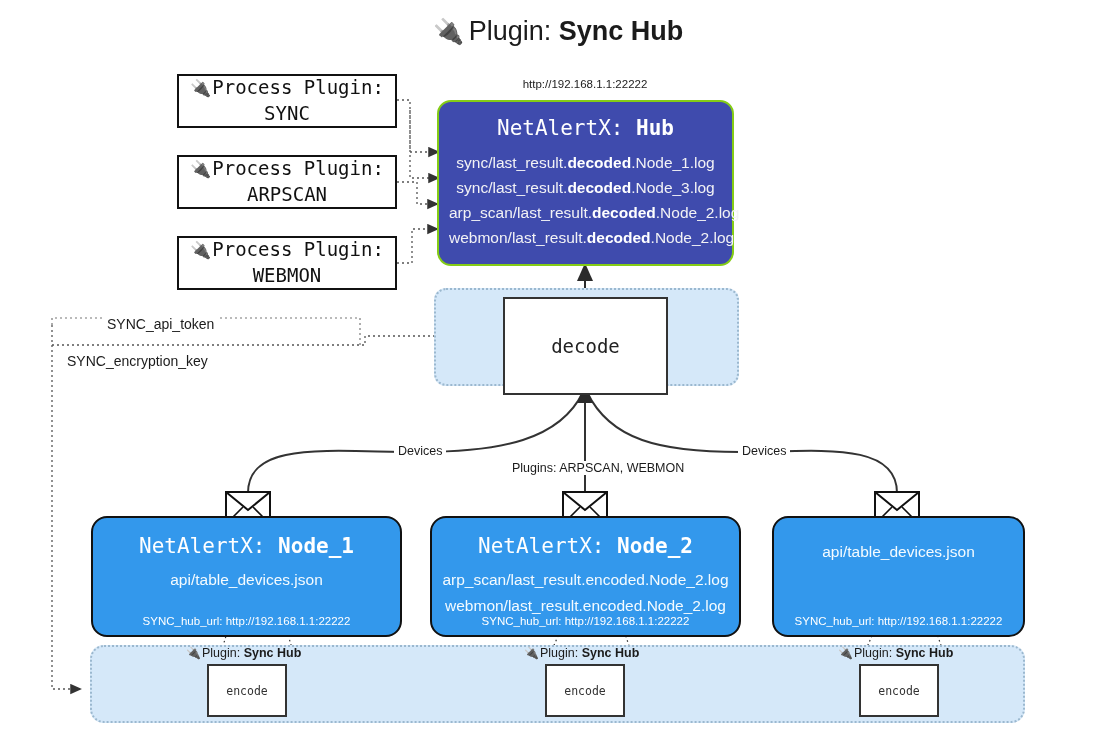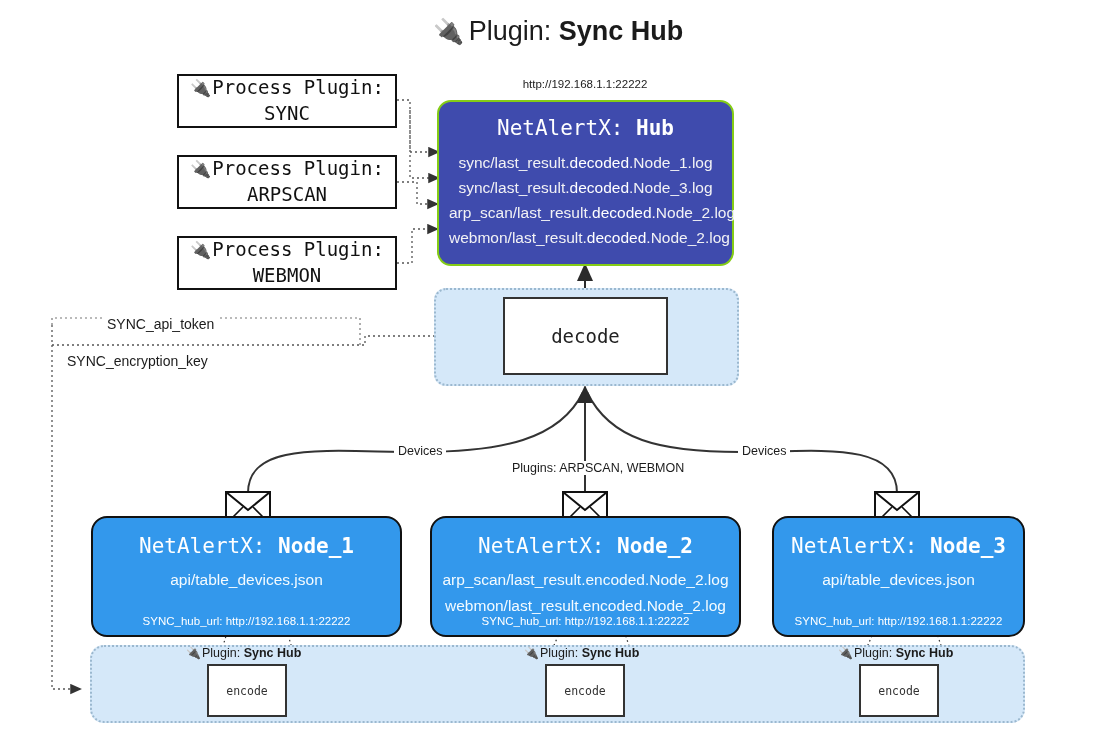--- a/index.html
+++ b/index.html
@@ -32,21 +32,21 @@
     padding:8px 10px 10px 10px;color:#ffffff;
   }
   #hub .hubtitle{
     font-family:"DejaVu Sans Mono","Liberation Mono",monospace;
     font-size:21px;text-align:center;margin:6px 0 10px 0;white-space:nowrap;
   }
   #hub .hubtitle .strong{font-weight:bold;}
   #hub .logline{
     font-size:15.5px;line-height:1.62;white-space:nowrap;text-align:center;color:#f2f2f5;
   }
-  #hub .logline b{font-weight:normal;color:#ffffff;}
+  #hub .logline b{font-weight:bold;color:#ffffff;}
   #huburl{position:absolute;font-size:11.5px;color:#222;white-space:nowrap;text-align:center;}
 
   
   .lightbox{background:#d5e8f9;border:2px dotted #9bb8cf;border-radius:12px;}
   #decodebox{
     background:#fff;border:2px solid #333;
     display:flex;align-items:center;justify-content:center;
     font-family:"DejaVu Sans Mono","Liberation Mono",monospace;font-size:19px;color:#222;
   }
 
@@ -171,21 +171,21 @@
 
   <div class="node" id="hub" style="left:437px;top:100px;width:297px;height:166px;">
     <div class="hubtitle"><span>NetAlertX: </span><span class="strong">Hub</span></div>
     <div class="logline"><span>sync/last_result.</span><b>decoded</b><span>.Node_1.log</span></div>
     <div class="logline"><span>sync/last_result.</span><b>decoded</b><span>.Node_3.log</span></div>
     <div class="logline"><span>arp_scan/last_result.</span><b>decoded</b><span>.Node_2.log</span></div>
     <div class="logline"><span>webmon/last_result.</span><b>decoded</b><span>.Node_2.log</span></div>
   </div>
 
   <div class="node lightbox" style="left:434px;top:288px;width:305px;height:98px;"></div>
-  <div class="node" id="decodebox" style="left:503px;top:297px;width:165px;height:78px;">
+  <div class="node" id="decodebox" style="left:503px;top:297px;width:165px;height:98px;">
     <span>decode</span>
   </div>
 
   <div class="keylabel" style="left:102px;top:316px;">SYNC_api_token</div>
   <div class="keylabel" style="left:62px;top:353px;">SYNC_encryption_key</div>
 
   <div class="edgelabel" style="left:394px;top:444px;">Devices</div>
   <div class="edgelabel" style="left:508px;top:461px;">Plugins: ARPSCAN, WEBMON</div>
   <div class="edgelabel" style="left:738px;top:444px;">Devices</div>
 
@@ -196,21 +196,20 @@
   </div>
 
   <div class="node nodecard" style="left:430px;top:516px;width:311px;height:121px;position:absolute;">
     <div class="ntitle"><span>NetAlertX: </span><span class="strong">Node_2</span></div>
     <div class="nline">arp_scan/last_result.encoded.Node_2.log</div>
     <div class="nline" style="margin-top:2px;">webmon/last_result.encoded.Node_2.log</div>
     <div class="nurl">SYNC_hub_url: http://192.168.1.1:22222</div>
   </div>
 
   <div class="node nodecard" style="left:772px;top:516px;width:253px;height:121px;position:absolute;">
-    <div class="ntitle"><span>NetAlertX: </span><span class="strong">Node_3</span></div>
     <div class="nline">api/table_devices.json</div>
     <div class="nurl">SYNC_hub_url: http://192.168.1.1:22222</div>
   </div>
 
   <div class="node" id="bottomstrip" style="left:90px;top:645px;width:935px;height:78px;"></div>
 
   <div class="plugtag" style="left:186px;top:646px;">
     <span class="plug">🔌</span><span>Plugin: </span><span class="strong">Sync Hub</span>
   </div>
   <div class="encodebox" style="left:207px;top:664px;width:76px;height:49px;">

